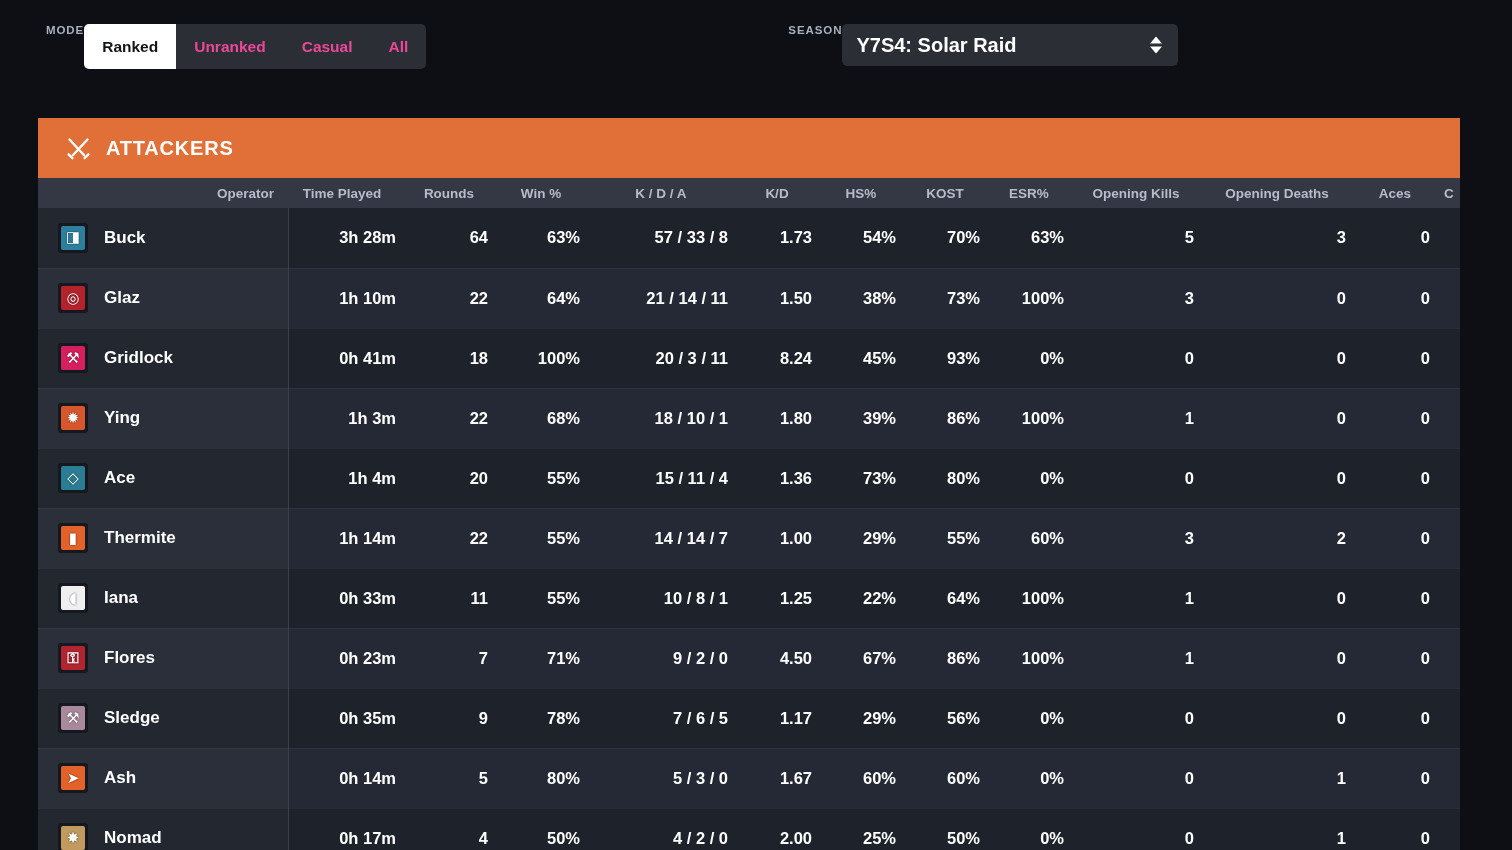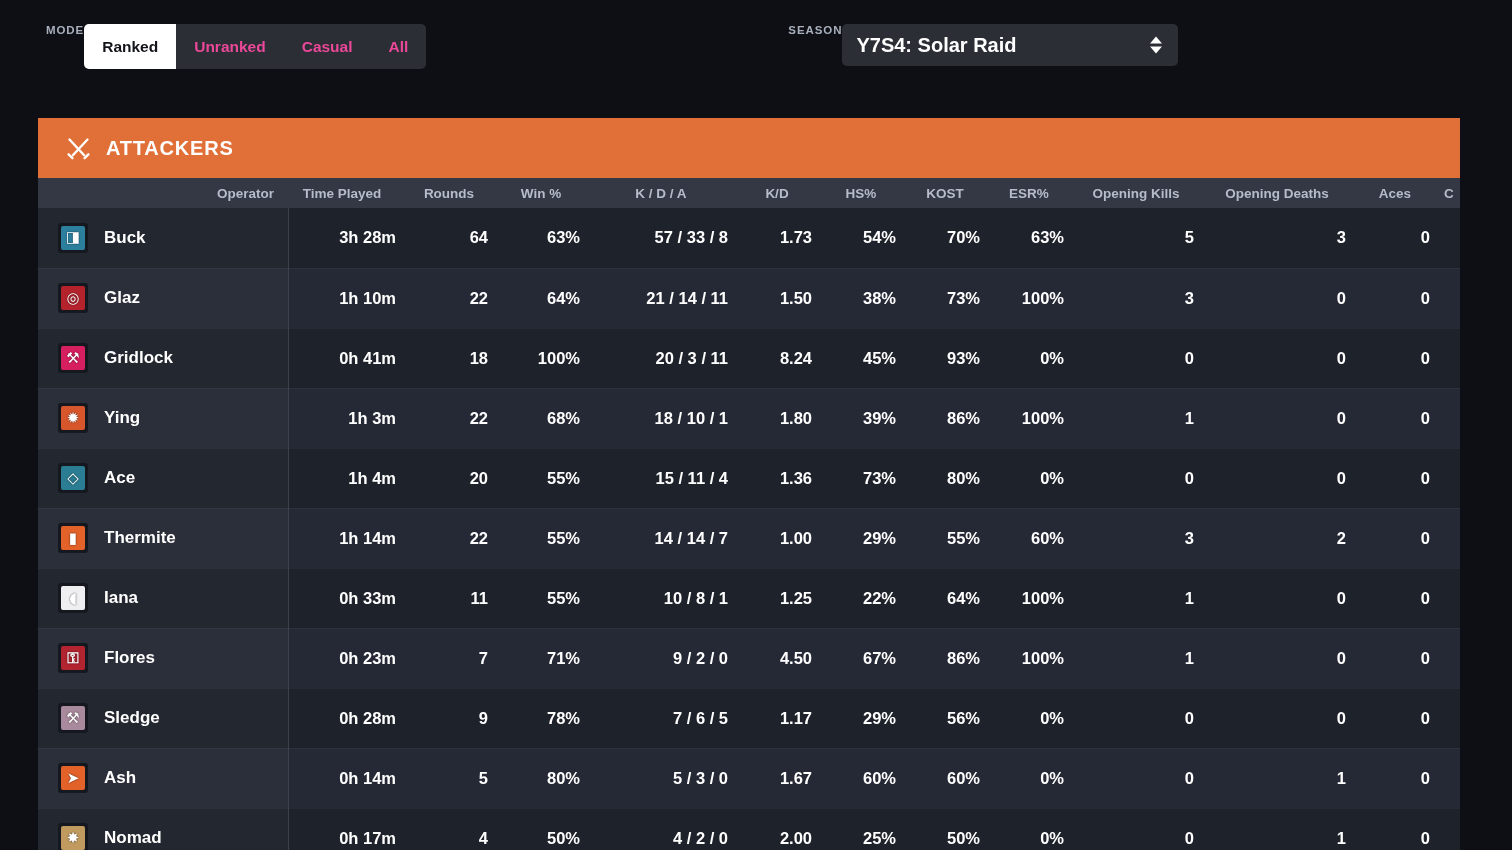--- a/index.html
+++ b/index.html
@@ -377,21 +377,21 @@
           <tr>
             <td class="op-col">
               <div class="op-cell">
                 <span class="op-icon">
                   <span class="badge" style="background:#a98a9c"></span>
                   <span class="glyph">⚒</span>
                 </span>
                 <span class="op-name">Sledge</span>
               </div>
             </td>
-            <td>0h 28m</td>
+            <td>0h 35m</td>
             <td>9</td>
             <td>78%</td>
             <td>7 / 6 / 5</td>
             <td>1.17</td>
             <td>29%</td>
             <td>56%</td>
             <td>0%</td>
             <td>0</td>
             <td>0</td>
             <td>0</td>

